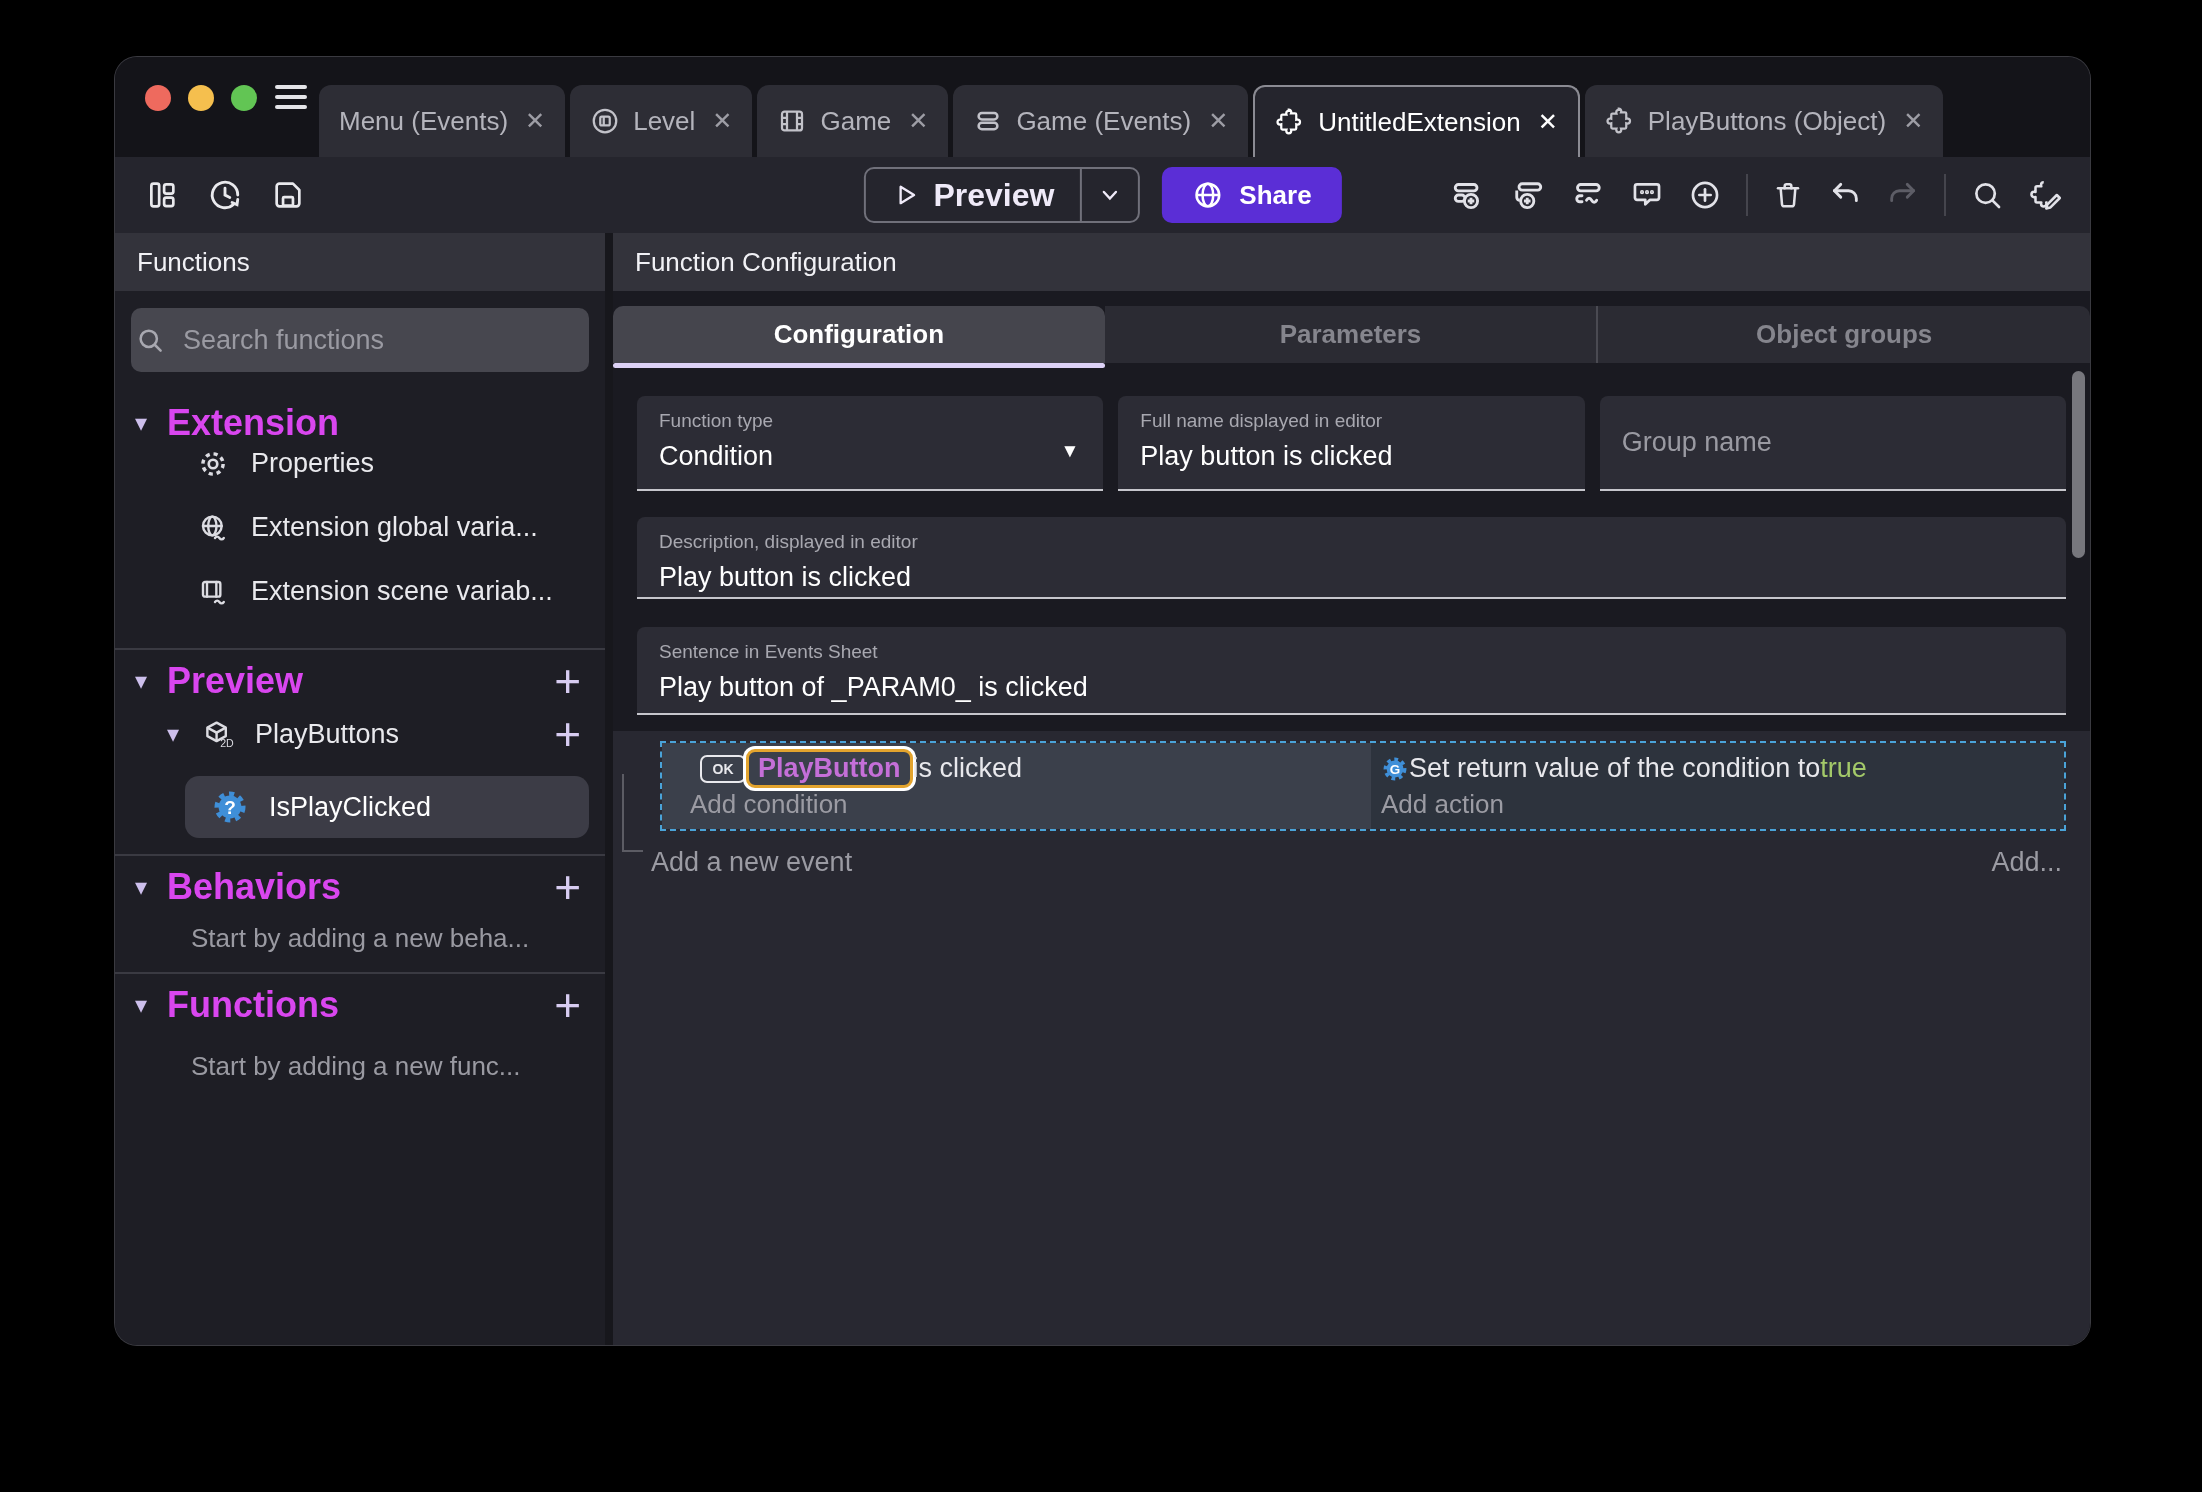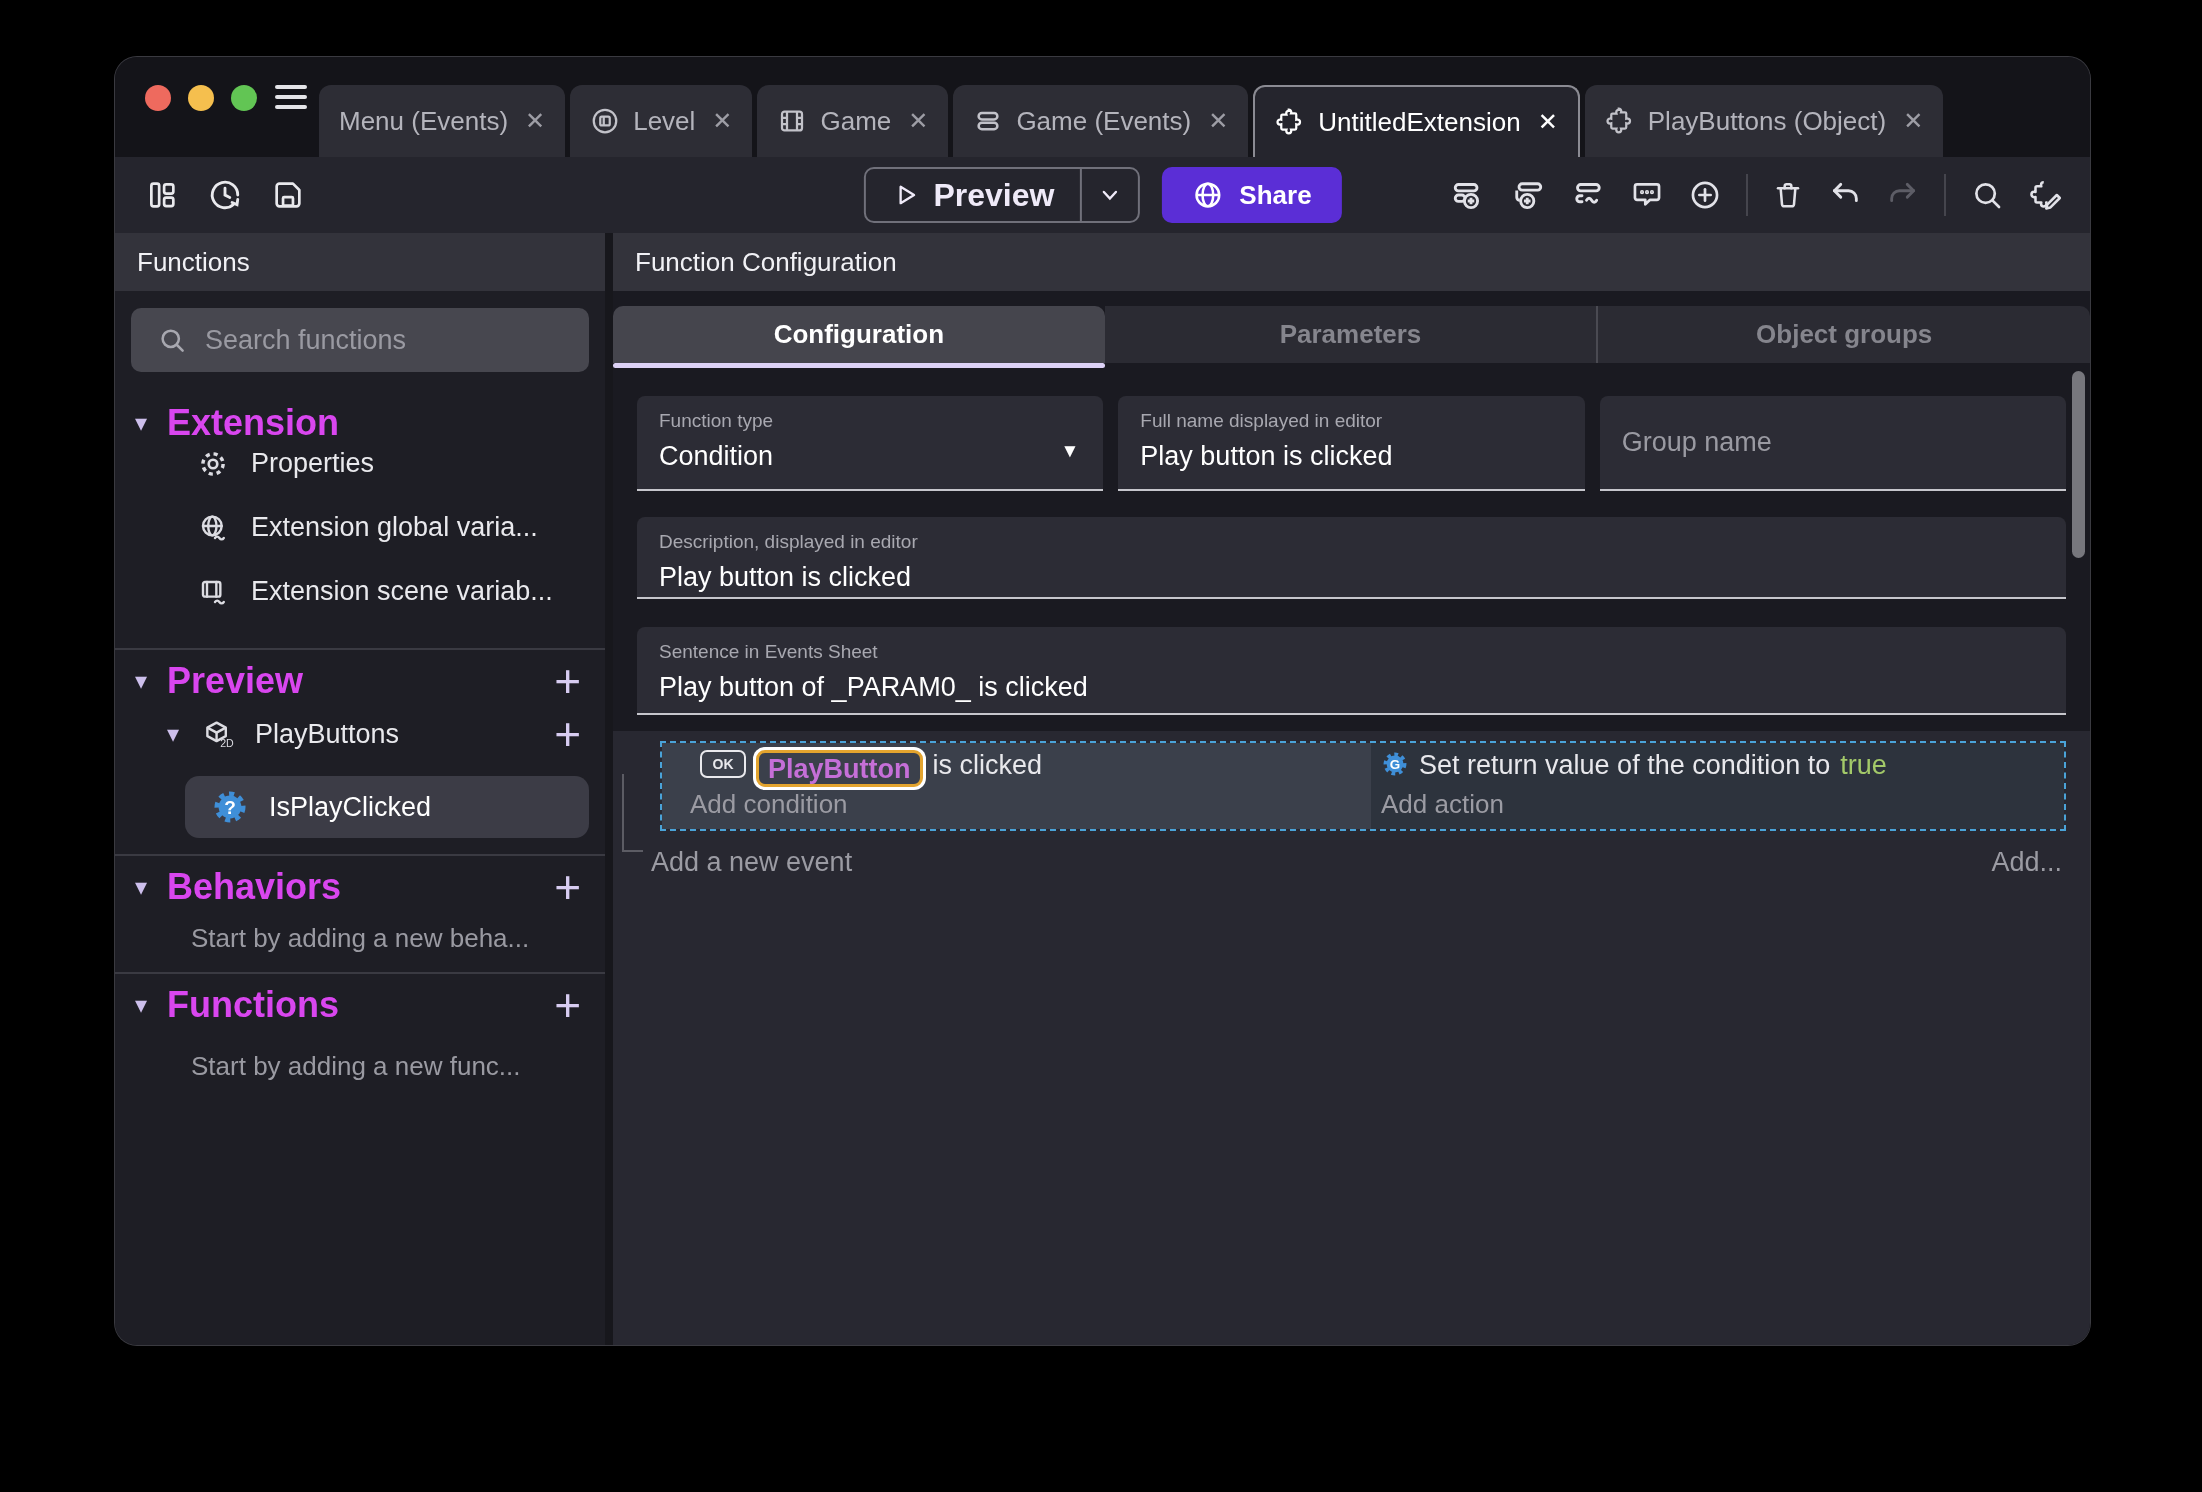--- a/index.html
+++ b/index.html
@@ -38,21 +38,21 @@
   .tb-sep{width:2px;height:42px;background:#45454d;}
   .dim{color:#5d5d66;}
   
   .wbody{flex:1;display:flex;min-height:0;}
   .vgap{width:8px;background:#17171c;flex:none;}
   
   .sidebar{width:490px;flex:none;background:#1e1e25;display:flex;flex-direction:column;min-height:0;}
   .panel-header{height:58px;background:#33333b;display:flex;align-items:center;padding:0 22px;
      font-size:26px;color:#f1f1f5;flex:none;}
   .sb-search{margin:17px 16px 0;height:64px;background:#47474f;border-radius:10px;
-     display:flex;align-items:center;gap:16px;padding:0 26px;flex:none;}
+     display:flex;align-items:center;gap:16px;padding:0 4px;flex:none;}
   .sb-search input{flex:1;background:transparent;border:none;outline:none;color:#e9e9ed;
      font-size:27px;font-family:"Liberation Sans",sans-serif;}
   .sb-search input::placeholder{color:#9a9aa2;}
   .sb-section{display:flex;align-items:center;padding:0 24px 0 20px;height:50px;margin-top:6px;flex:none;}
   .sb-section.first{margin-top:26px;}
   .chev{color:#cdbfec;font-size:24px;width:32px;flex:none;}
   .chev.sub{width:30px;}
   .sb-section-label{font-weight:bold;font-size:36px;color:#d946ef;flex:1;}
   .sb-plus{color:#d7ccf1;font-size:46px;font-weight:300;line-height:40px;}
   .sb-item{display:flex;align-items:flex-start;gap:22px;padding-left:82px;height:64px;font-size:27px;color:#e9e9ed;flex:none;}
@@ -85,21 +85,21 @@
   .field.placeholder-only{display:flex;align-items:center;padding-top:0;}
   .ph{font-size:27px;color:#9a9aa2;}
   .dd-arrow{position:absolute;right:24px;top:44px;font-size:19px;color:#fff;}
   .field.wide{height:82px;margin-bottom:28px;}
   .field.sentence{height:88px;margin-bottom:0;}
   
   .events{flex:1;background:#282831;margin-top:16px;position:relative;padding-top:10px;min-height:0;}
   .event-block{margin:0 24px 0 47px;display:flex;border:2px dashed #4aa3d8;box-sizing:border-box;}
   .ev-cond{width:709px;flex:none;background:#3b404b;padding:7px 0 9px 38px;box-sizing:border-box;}
   .ev-act{flex:1;background:#2d333d;padding:7px 14px 9px 10px;}
-  .ev-line1{display:flex;gap:10px;height:37px;font-size:27px;color:#e8e8ec;}
+  .ev-line1{display:flex;align-items:center;height:37px;font-size:27px;color:#e8e8ec;}
   .ev-line2{font-size:26px;color:#9b9ba3;margin-top:2px;}
   .ev-cond .ev-line2{margin-left:-10px;}
   .ok-badge{display:inline-flex;align-items:center;justify-content:center;width:42px;height:24px;
      border:2.5px solid #e9e9ed;border-radius:7px;font-size:14px;font-weight:bold;color:#e9e9ed;flex:none;}
   .obj-pill{font-weight:bold;font-size:27px;color:#c56fd8;padding:1px 9px;border:3px solid #e3a42e;
      border-radius:9px;box-shadow:0 0 0 3px #ffffff;background:#3b404b;}
   .true-val{color:#a3c969;}
   .tree-v{position:absolute;left:9px;top:43px;width:2px;height:78px;background:#5c5c64;}
   .tree-h{position:absolute;left:9px;top:119px;width:21px;height:2px;background:#5c5c64;}
   .add-event-row{display:flex;justify-content:space-between;margin:16px 28px 0 38px;

